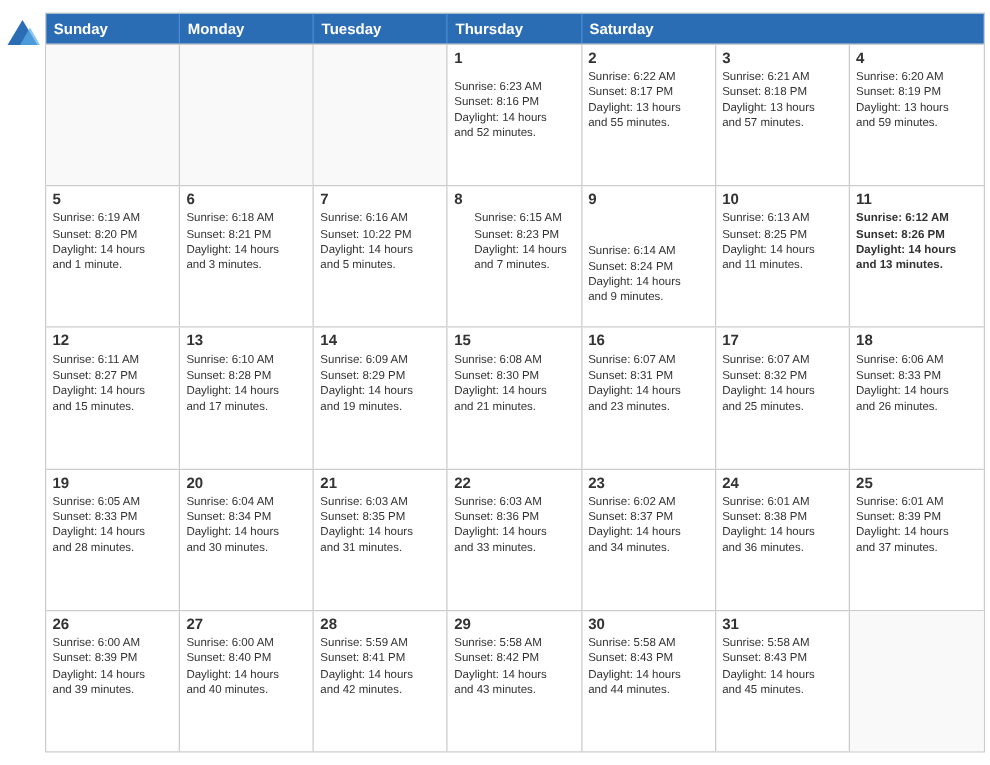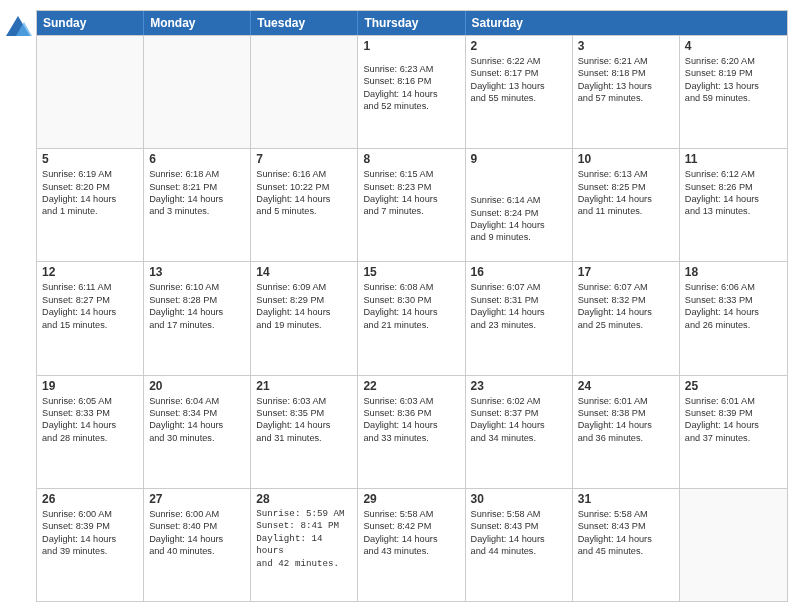--- a/index.html
+++ b/index.html
@@ -193,42 +193,42 @@
           </div>
           <div class="cal-cell">
             <span class="day-num">7</span>
             <div class="cell-text" style="white-space: pre-line;">Sunrise: 6:16 AM
 Sunset: 10:22 PM
 Daylight: 14 hours
 and 5 minutes.</div>
           </div>
           <div class="cal-cell">
             <span class="day-num">8</span>
-            <div class="cell-text" style="white-space: pre-line;">Sunrise: 6:15 AM
+            <div class="cell-text" style="white-space: pre-line; margin-left: 16px;">Sunrise: 6:15 AM
 Sunset: 8:23 PM
 Daylight: 14 hours
 and 7 minutes.</div>
           </div>
           <div class="cal-cell">
             <span class="day-num">9</span>
             <div class="cell-text" style="white-space: pre-line; margin-top: 28px;">Sunrise: 6:14 AM
 Sunset: 8:24 PM
 Daylight: 14 hours
 and 9 minutes.</div>
           </div>
           <div class="cal-cell">
             <span class="day-num">10</span>
             <div class="cell-text" style="white-space: pre-line;">Sunrise: 6:13 AM
 Sunset: 8:25 PM
 Daylight: 14 hours
 and 11 minutes.</div>
           </div>
           <div class="cal-cell">
             <span class="day-num">11</span>
-            <div class="cell-text" style="white-space: pre-line;">Sunrise: 6:12 AM
+            <div class="cell-text" style="white-space: pre-line; font-weight: bold;">Sunrise: 6:12 AM
 Sunset: 8:26 PM
 Daylight: 14 hours
 and 13 minutes.</div>
           </div>
         </div>
         <div class="cal-row">
           <div class="cal-cell">
             <span class="day-num">12</span>
             <div class="cell-text" style="white-space: pre-line;">Sunrise: 6:11 AM
 Sunset: 8:27 PM
@@ -339,21 +339,21 @@
           </div>
           <div class="cal-cell">
             <span class="day-num">27</span>
             <div class="cell-text" style="white-space: pre-line;">Sunrise: 6:00 AM
 Sunset: 8:40 PM
 Daylight: 14 hours
 and 40 minutes.</div>
           </div>
           <div class="cal-cell">
             <span class="day-num">28</span>
-            <div class="cell-text" style="white-space: pre-line; font-family: Liberation Mono, monospace;">Sunrise: 5:59 AM
+            <div class="cell-text" style="white-space: pre-line;">Sunrise: 5:59 AM
 Sunset: 8:41 PM
 Daylight: 14 hours
 and 42 minutes.</div>
           </div>
           <div class="cal-cell">
             <span class="day-num">29</span>
             <div class="cell-text" style="white-space: pre-line;">Sunrise: 5:58 AM
 Sunset: 8:42 PM
 Daylight: 14 hours
 and 43 minutes.</div>

